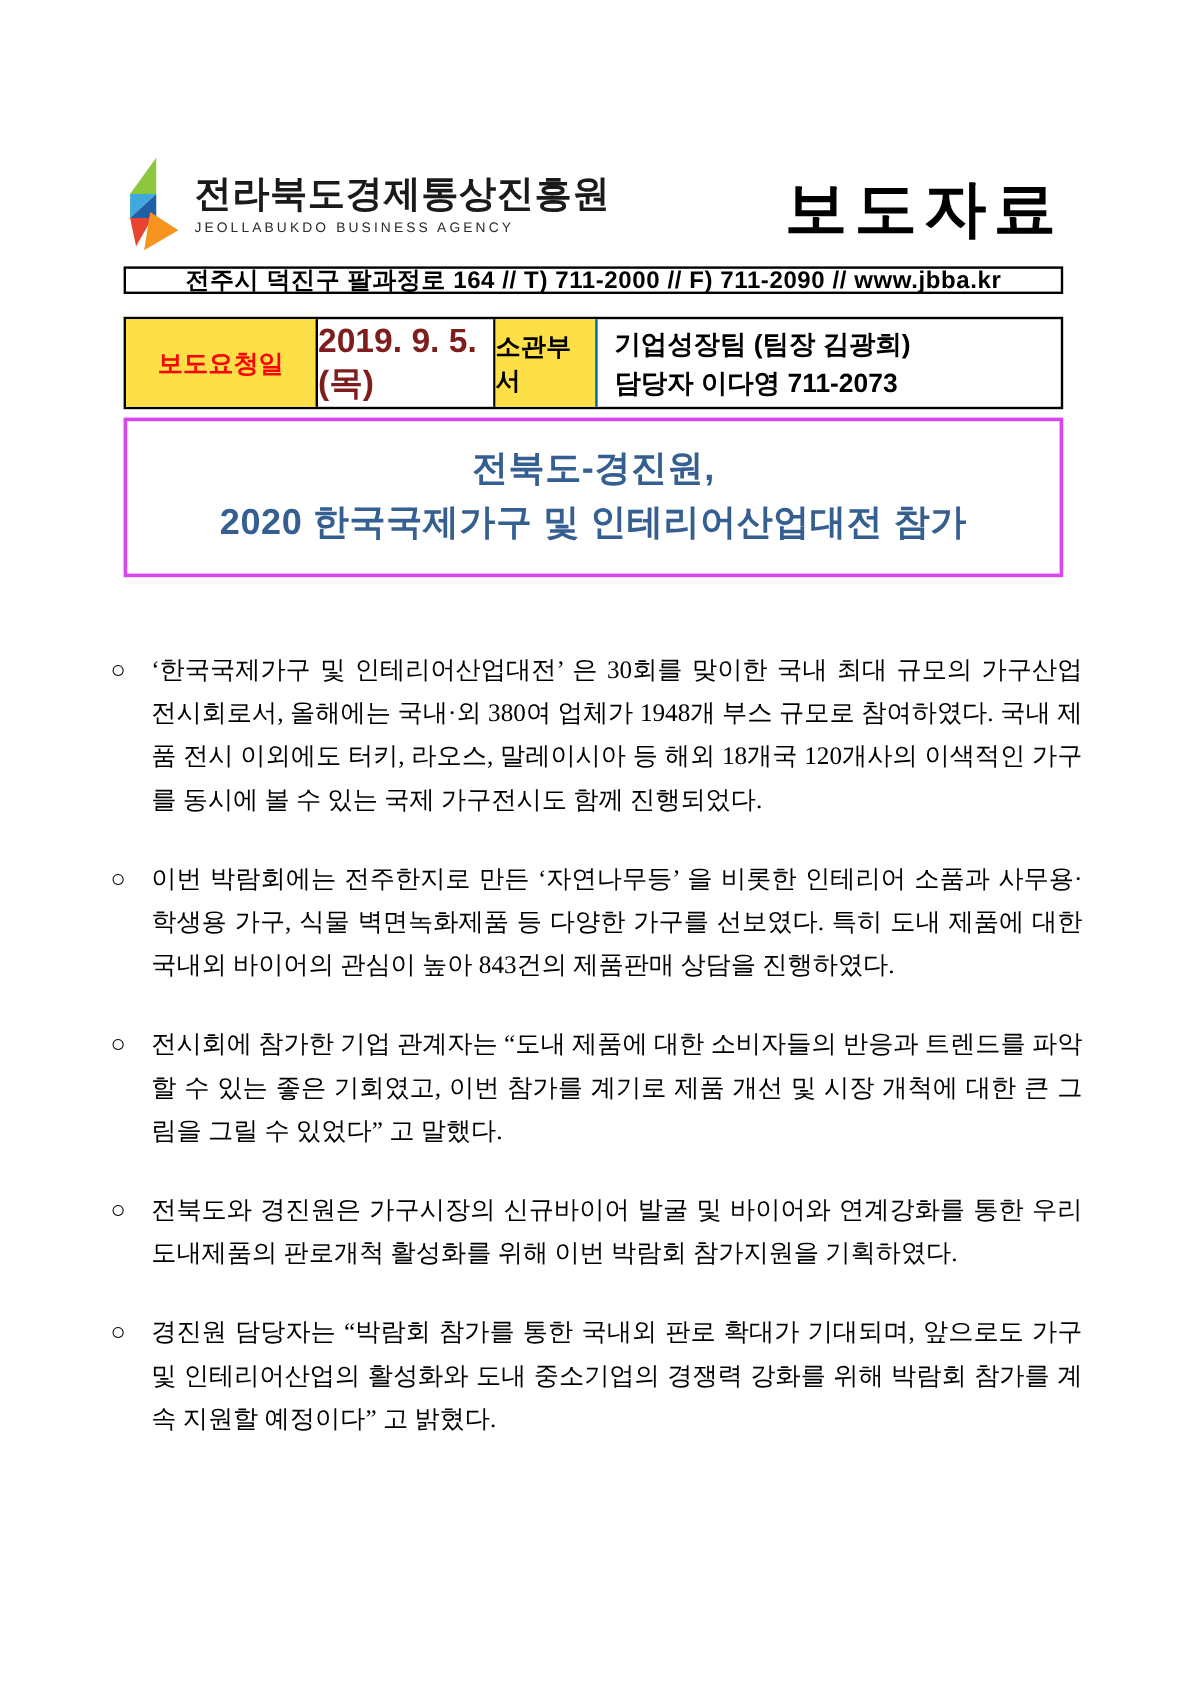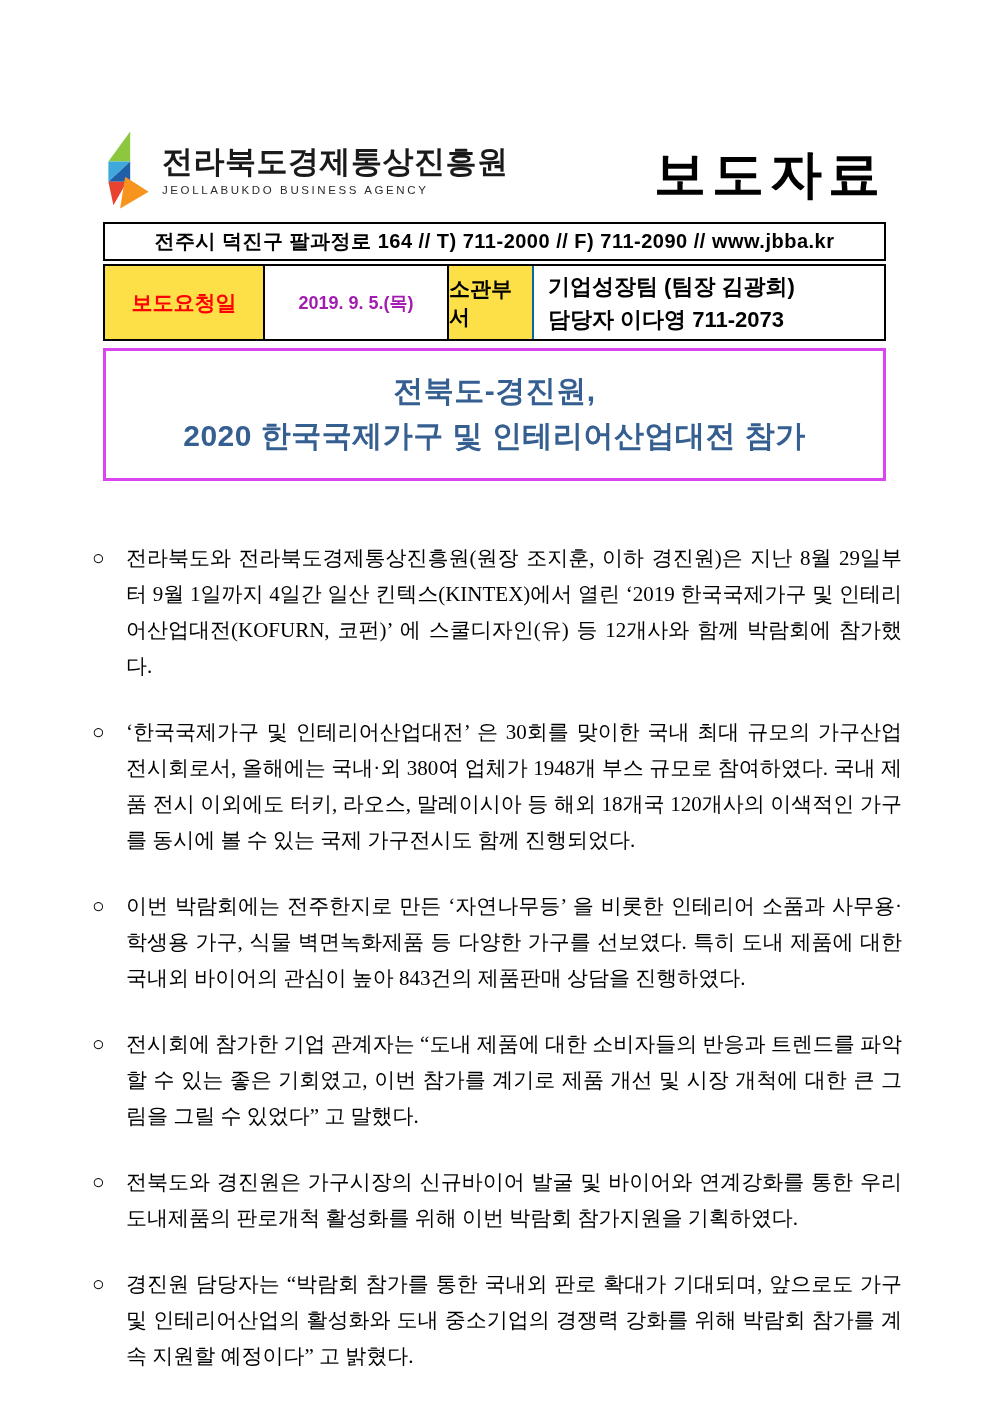--- a/index.html
+++ b/index.html
@@ -14,31 +14,31 @@
   .header { position:absolute; top:122px; left:100px; right:106px;
             display:flex; justify-content:space-between; align-items:center; }
   .logo { display:flex; align-items:center; }
   .logo-icon { width:52px; height:96px; margin-right:10px; flex:0 0 auto; }
   .logo-text { display:flex; flex-direction:column; justify-content:center; }
   .org-ko { font-size:31px; font-weight:bold; color:#1a1a1a; letter-spacing:0.5px; line-height:36px; }
   .org-en { font-size:11.5px; font-weight:normal; color:#2b2b2b; letter-spacing:2.6px; margin-top:4px; }
   .doc-type { font-size:52px; font-weight:bold; letter-spacing:6px; color:#000; margin-top:10px; }
 
   
-  .contact-bar { position:absolute; top:222px; left:103px; right:106px; height:39px;
+  .contact-bar { position:absolute; top:222px; left:103px; right:106px; height:23px;
                  border:2px solid #000; display:flex; align-items:center; justify-content:center;
                  font-size:20px; font-weight:bold; letter-spacing:0.5px; }
 
   
   .info-table { position:absolute; top:264px; left:103px; right:106px; height:77px;
                 border:2px solid #000; display:flex; }
   .cell { display:flex; align-items:center; justify-content:center; }
   .cell-label { background:#fde047; font-weight:bold; font-size:21px; }
   .c1 { width:160px; border-right:2px solid #000; color:#ff0000; }
-  .c2 { width:184px; border-right:2px solid #000; color:#a21caf; font-weight:bold; font-size:18px; }
+  .c2 { width:148px; border-right:2px solid #000; color:#7f1d1d; font-weight:bold; font-size:28px; }
   .c3 { width:85px; border-right:2px solid #0369a1; color:#000; }
   .c4 { flex:1; flex-direction:column; align-items:flex-start; justify-content:center;
         padding-left:14px; font-weight:bold; font-size:22px; line-height:33px; }
 
   
   .title-box { position:absolute; top:348px; left:103px; right:106px;
                border:3px solid #d946ef; text-align:center; padding:17px 10px 20px; }
   .title-line { color:#365f91; font-weight:bold; font-size:30px; line-height:45px; letter-spacing:0.5px; }
 
   
@@ -82,21 +82,20 @@
       <div>담당자 이다영  711-2073</div>
     </div>
   </div>
 
   <div class="title-box">
     <div class="title-line">전북도-경진원,</div>
     <div class="title-line">2020 한국국제가구 및 인테리어산업대전 참가</div>
   </div>
 
   <div class="body-text">
-    <p class="para"><span class="bullet">○</span><span>전라북도와 전라북도경제통상진흥원(원장 조지훈, 이하 경진원)은 지난 8월 29일부터 9월 1일까지 4일간 일산 킨텍스(KINTEX)에서 열린 ‘2019 한국국제가구 및 인테리어산업대전(KOFURN, 코펀)’ 에 스쿨디자인(유) 등 12개사와 함께 박람회에 참가했다.</span></p>
     <p class="para"><span class="bullet">○</span><span>‘한국국제가구 및 인테리어산업대전’ 은 30회를 맞이한 국내 최대 규모의 가구산업 전시회로서, 올해에는 국내·외 380여 업체가 1948개 부스 규모로 참여하였다. 국내 제품 전시 이외에도 터키, 라오스, 말레이시아 등 해외 18개국 120개사의 이색적인 가구를 동시에 볼 수 있는 국제 가구전시도 함께 진행되었다.</span></p>
     <p class="para"><span class="bullet">○</span><span>이번 박람회에는 전주한지로 만든 ‘자연나무등’ 을 비롯한 인테리어 소품과 사무용·학생용 가구, 식물 벽면녹화제품 등 다양한 가구를 선보였다. 특히 도내 제품에 대한 국내외 바이어의 관심이 높아 843건의 제품판매 상담을 진행하였다.</span></p>
     <p class="para"><span class="bullet">○</span><span>전시회에 참가한 기업 관계자는 “도내 제품에 대한 소비자들의 반응과 트렌드를 파악할 수 있는 좋은 기회였고, 이번 참가를 계기로 제품 개선 및 시장 개척에 대한 큰 그림을 그릴 수 있었다” 고 말했다.</span></p>
     <p class="para"><span class="bullet">○</span><span>전북도와 경진원은 가구시장의 신규바이어 발굴 및 바이어와 연계강화를 통한 우리 도내제품의 판로개척 활성화를 위해 이번 박람회 참가지원을 기획하였다.</span></p>
     <p class="para"><span class="bullet">○</span><span>경진원 담당자는 “박람회 참가를 통한 국내외 판로 확대가 기대되며, 앞으로도 가구 및 인테리어산업의 활성화와 도내 중소기업의 경쟁력 강화를 위해 박람회 참가를 계속 지원할 예정이다” 고 밝혔다.</span></p>
   </div>
 
 </div>
 
 </body></html>

